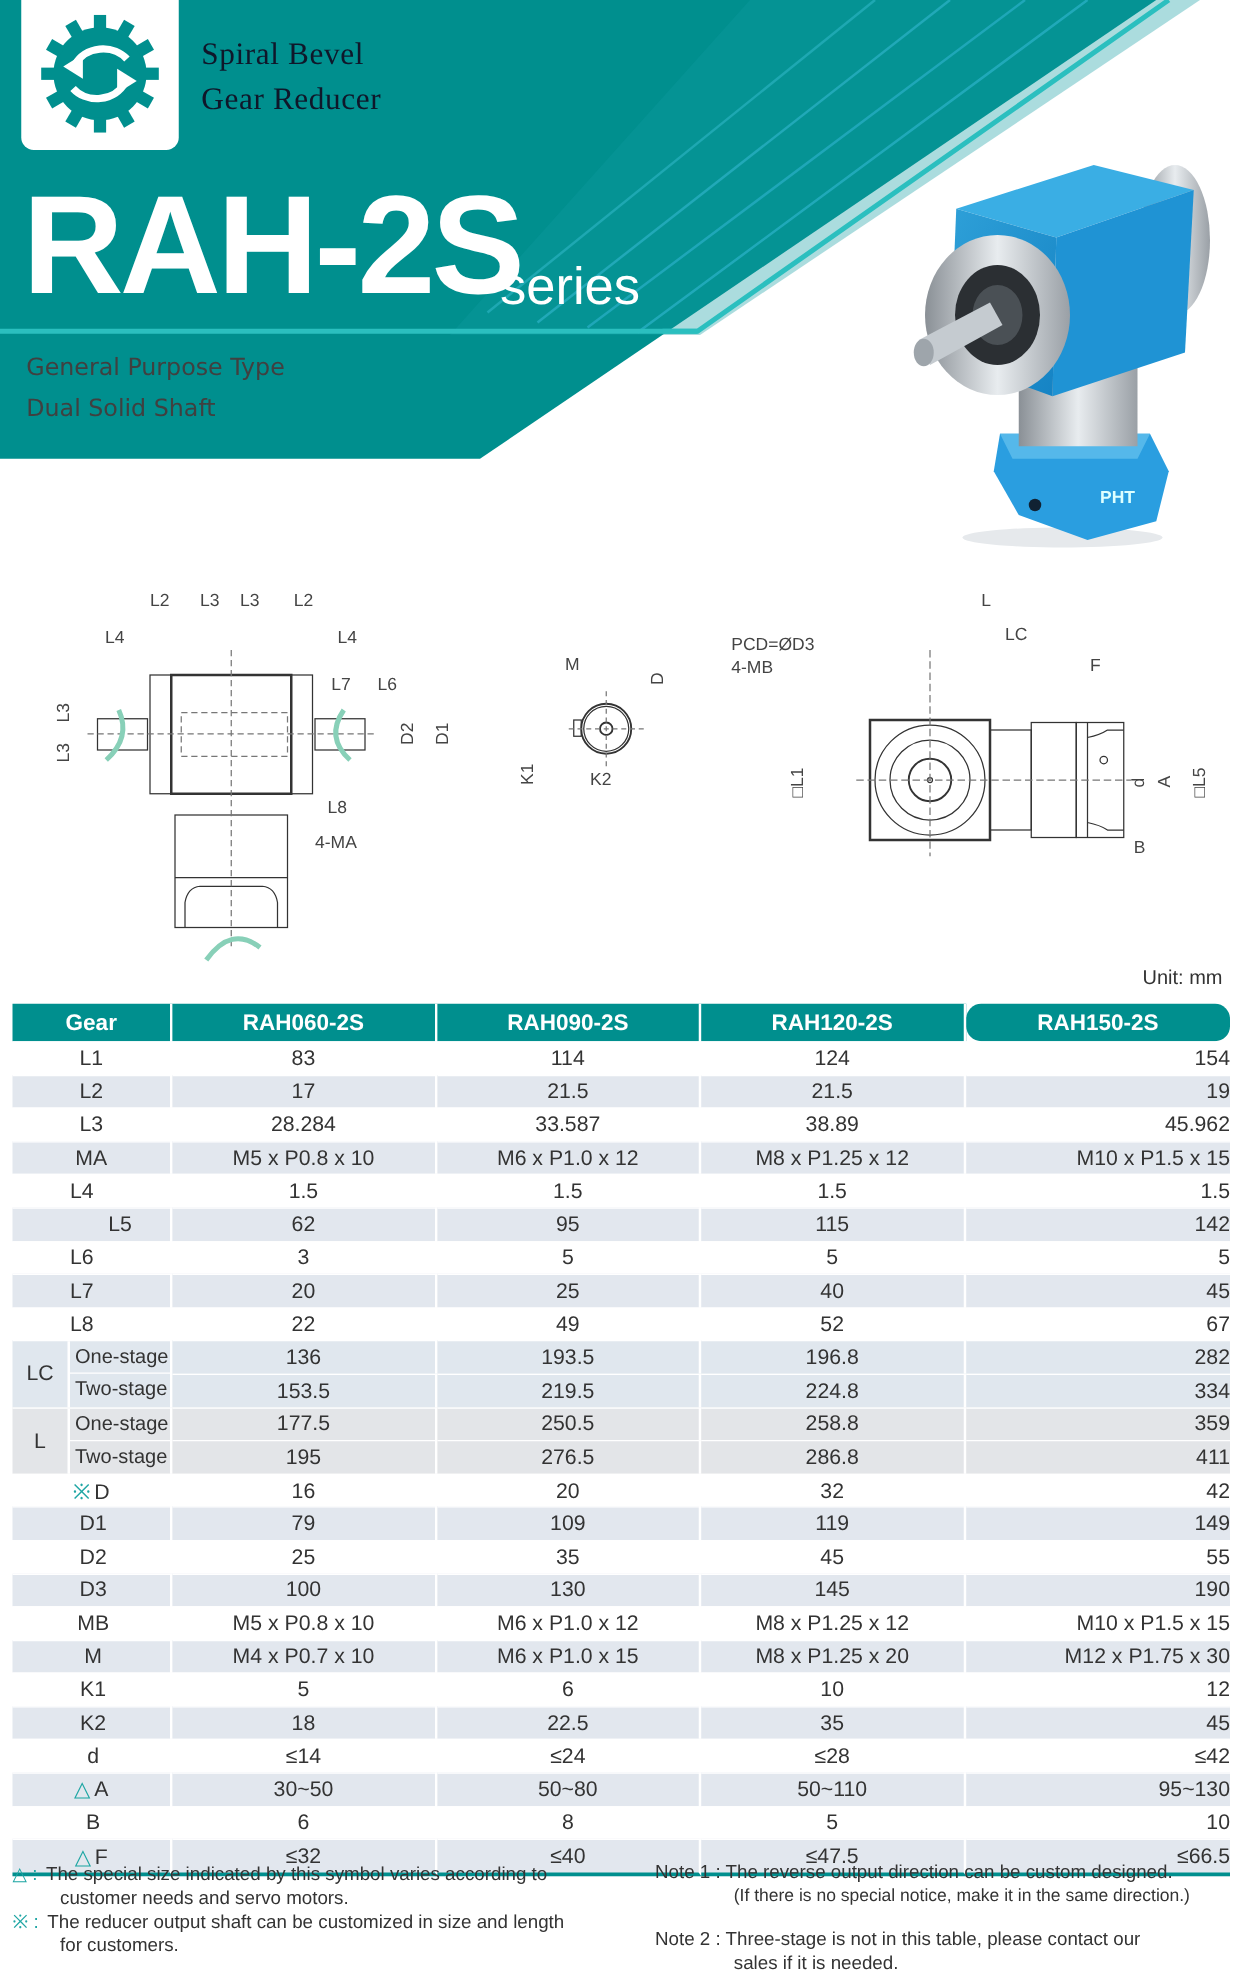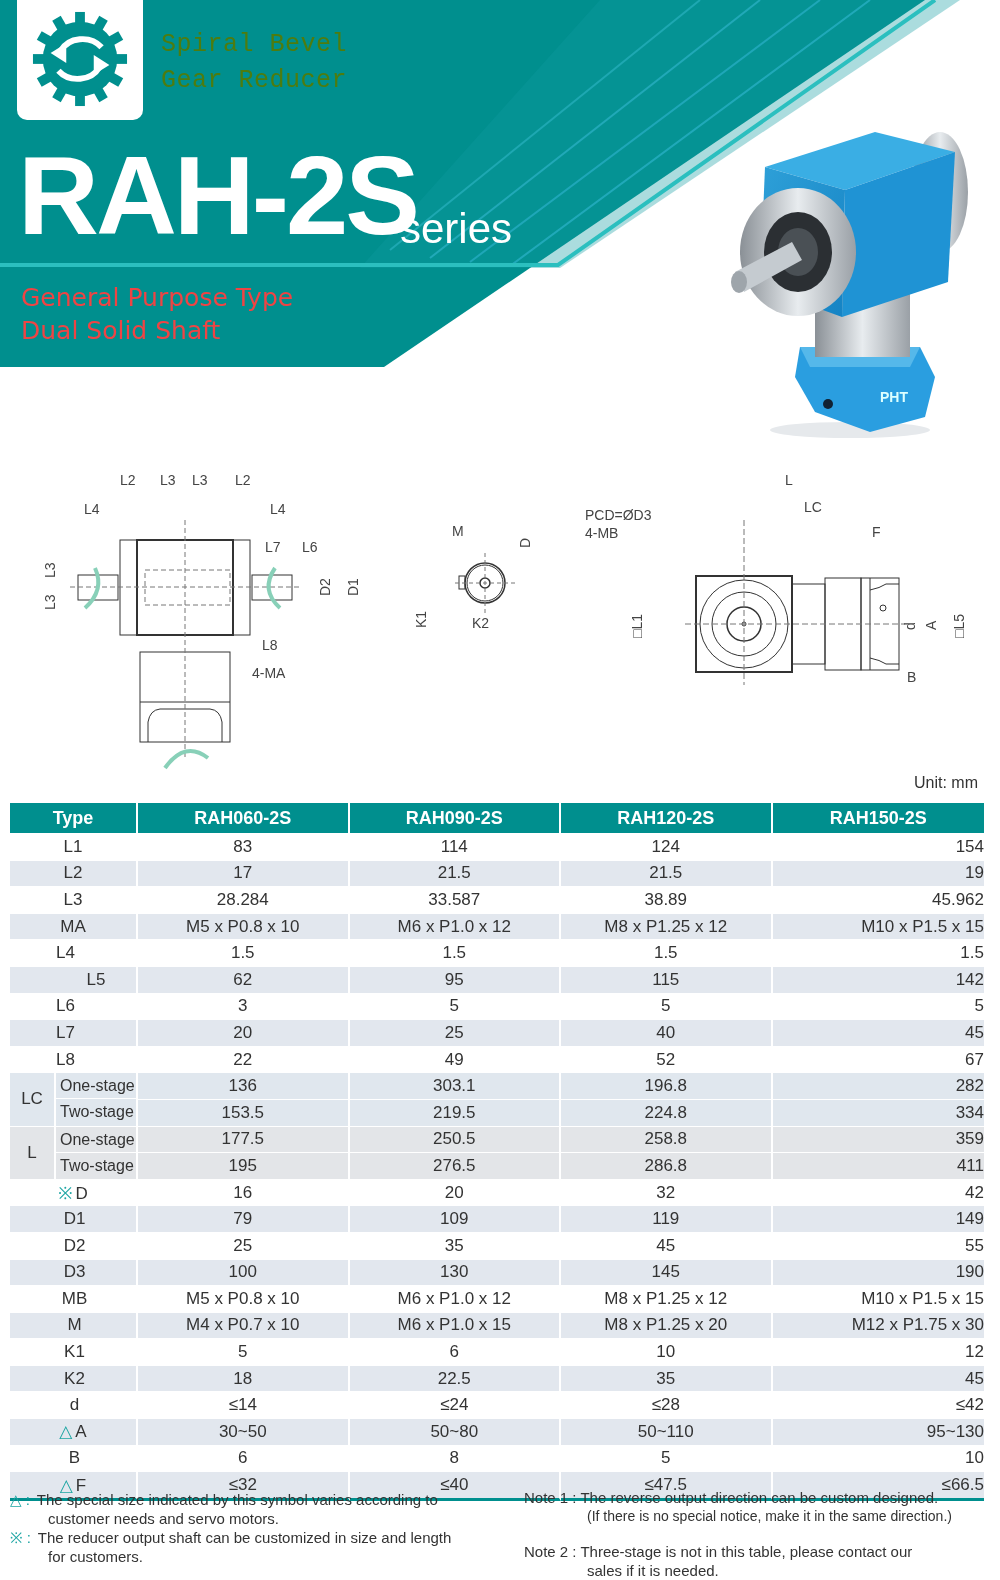--- a/index.html
+++ b/index.html
@@ -9,50 +9,50 @@
     font-family: "Liberation Sans", sans-serif;
     color: #333;
   }
   .banner { position: absolute; left: 0; top: 0; width: 1000px; height: 450px; }
   .logo-box {
     position: absolute; left: 17px; top: 0; width: 126px; height: 120px;
     background: #fff; border-radius: 0 0 10px 10px;
   }
   .logo-box svg { position: absolute; left: 14px; top: 10px; }
   .subtitle {
-    position: absolute; left: 161px; color: #4d7c0f; font-size: 25px; letter-spacing: 0.5px;
-    font-family: Liberation Mono, monospace;
+    position: absolute; left: 161px; color: #0f172a; font-size: 25px; letter-spacing: 0.5px;
+    font-family: Liberation Serif, serif;
   }
   .big-title {
     position: absolute; left: 18px; top: 140px; color: #fff; font-weight: bold;
     font-size: 112px; letter-spacing: -3px; line-height: 1;
   }
   .series {
     position: absolute; left: 400px; top: 205px; color: #fff; font-size: 42px;
   }
   .desc {
-    position: absolute; left: 21px; color: #ef4444; font-size: 25px;
+    position: absolute; left: 21px; color: #404040; font-size: 19px;
     font-family: "DejaVu Sans", sans-serif;
   }
   .product {
     position: absolute; left: 720px; top: 112px; width: 260px; height: 330px;
   }
   .drawing { position: absolute; }
   .drawing text { font-family: "Liberation Sans", sans-serif; font-size: 14px; fill: #444; }
   .unit { position: absolute; right: 22px; top: 774px; font-size: 16px; color: #333; }
   table.spec {
     position: absolute; left: 10px; top: 803px; width: 974px;
     border-collapse: separate; border-spacing: 0; table-layout: fixed;
     font-size: 17px;
   }
   table.spec th {
     background: #008f8e; color: #fff; font-weight: bold; height: 28px; font-size: 18px;
     border-right: 2px solid #fff;
   }
-  table.spec th:last-child { border-right: none; }
+  table.spec th:last-child { border-right: none; border-radius: 12px; }
   table.spec td {
     height: 25.6px; text-align: center; color: #333; padding: 0;
     border-right: 2px solid #fff; border-top: 1px solid #fff;
   }
   table.spec td:last-child { border-right: none; text-align: right; }
   table.spec tr.alt td { background: #e2e7ee; }
   table.spec tr.lc td { background: #e0e7ee; }
   table.spec tr.lgroup td { background: #e3e5e8; }
   table.spec tr:last-child td { border-bottom: 3px solid #008f8e; }
   .stage { text-align: left !important; padding-left: 4px !important; font-size: 16px; }
@@ -239,21 +239,21 @@
 <table class="spec">
   <colgroup>
       <col style="width:128px">
       <col>
       <col>
       <col>
       <col>
     </colgroup>
   <thead>
     <tr>
-      <th>Type</th>
+      <th>Gear</th>
       <th>RAH060-2S</th>
       <th>RAH090-2S</th>
       <th>RAH120-2S</th>
       <th>RAH150-2S</th>
     </tr>
   </thead>
   <tbody id="tbody">
       <tr>
         <td>L1</td>
         <td>83</td>
@@ -321,21 +321,21 @@
         <td style="padding:0" rowspan="2">
           <div style="display:flex;height:100%">
             <div style="width:44px;display:flex;align-items:center;justify-content:center;border-right:2px solid #fff">LC</div>
             <div style="flex:1;display:flex;flex-direction:column">
               <div class="stage" style="height:25px;line-height:25px;text-align:left;padding-left:4px;font-size:16px">One-stage</div>
               <div style="height:26px;line-height:26px;text-align:left;padding-left:4px;font-size:16px;border-top:1px solid #fff">Two-stage</div>
             </div>
           </div>
         </td>
         <td>136</td>
-        <td>303.1</td>
+        <td>193.5</td>
         <td>196.8</td>
         <td>282</td>
       </tr>
       <tr class="lc">
         <td>153.5</td>
         <td>219.5</td>
         <td>224.8</td>
         <td>334</td>
       </tr>
       <tr class="lgroup">

